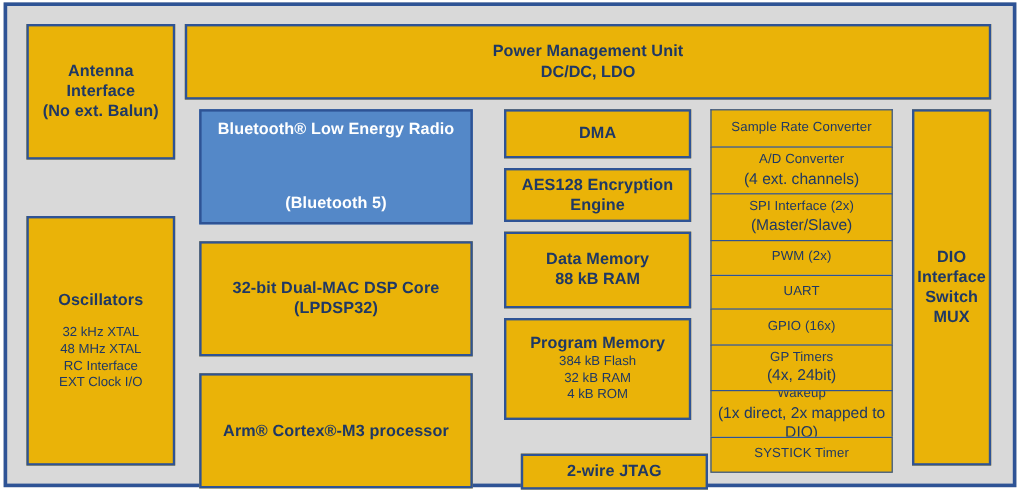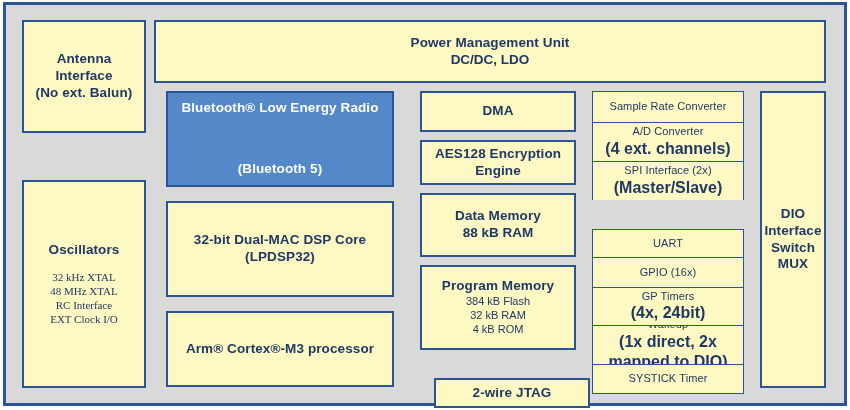--- a/index.html
+++ b/index.html
@@ -31,21 +31,21 @@
     left: 0; top: 0;
     width: 838px;
     height: 398px;
   }
 
   
   .blk {
     position: absolute;
     box-sizing: border-box;
     border: 2px solid #2E5395;
-    background: #fef9c3;
+    background: #eab308;
     color: #1F3864;
     display: flex;
     flex-direction: column;
     align-items: center;
     justify-content: center;
     text-align: center;
     line-height: 1.25;
     overflow: hidden;
   }
   .blk .ttl {
@@ -71,23 +71,23 @@
   }
   .blk.accent .ttl { color: #ffffff; }
 
   
   .blk.thin {
     border-width: 1.5px;
     border-bottom-width: 0;
   }
   .blk.thin.last { border-bottom-width: 1.5px; }
   .blk.thin .ttl { font-size: 11px; font-weight: normal; }
-  .blk.thin .sub { font-size: 16px; font-weight: bold; }
+  .blk.thin .sub { font-size: 13px; font-weight: normal; }
   .osc-title { margin-bottom: 13px; }
-  .osc-line { font-size: 10px; font-family: Liberation Serif, serif; }
+  .osc-line { font-size: 10px; }
 </style>
 </head>
 <body>
 
 <div id="diagram-root">
   <div id="diagram-canvas">
 
     <div class="blk" style="left:16px; top:15px; width:124px; height:113px;">
       <div class="ttl">Antenna</div>
       <div class="ttl">Interface</div>
@@ -110,21 +110,21 @@
     <div class="blk accent" style="left:160px; top:86px; width:228px; height:96px;">
       <div class="ttl">Bluetooth® Low Energy Radio</div>
       <div class="ttl">(Bluetooth 5)</div>
     </div>
 
     <div class="blk" style="left:160px; top:196px; width:228px; height:96px;">
       <div class="ttl">32-bit Dual-MAC DSP Core</div>
       <div class="ttl">(LPDSP32)</div>
     </div>
 
-    <div class="blk" style="left:160px; top:306px; width:228px; height:76px;">
+    <div class="blk" style="left:160px; top:306px; width:228px; height:96px;">
       <div class="ttl">Arm® Cortex®-M3 processor</div>
     </div>
 
     <div class="blk" style="left:414px; top:86px; width:156px; height:41px;">
       <div class="ttl">DMA</div>
     </div>
 
     <div class="blk" style="left:414px; top:135px; width:156px; height:45px;">
       <div class="ttl">AES128 Encryption</div>
       <div class="ttl">Engine</div>
@@ -153,20 +153,23 @@
     <div class="blk thin" style="left:586px; top:117px; width:152px; height:39px;">
       <div class="ttl">A/D Converter</div>
       <div class="sub">(4 ext. channels)</div>
     </div>
 
     <div class="blk thin" style="left:586px; top:156px; width:152px; height:39px;">
       <div class="ttl">SPI Interface (2x)</div>
       <div class="sub">(Master/Slave)</div>
     </div>
 
+    <div class="blk thin" style="left:586px; top:195px; width:152px; height:29px;">
+      <div class="ttl">PWM (2x)</div>
+    </div>
 
     <div class="blk thin" style="left:586px; top:224px; width:152px; height:28px;">
       <div class="ttl">UART</div>
     </div>
 
     <div class="blk thin" style="left:586px; top:252px; width:152px; height:30px;">
       <div class="ttl">GPIO (16x)</div>
     </div>
 
     <div class="blk thin" style="left:586px; top:282px; width:152px; height:38px;">

